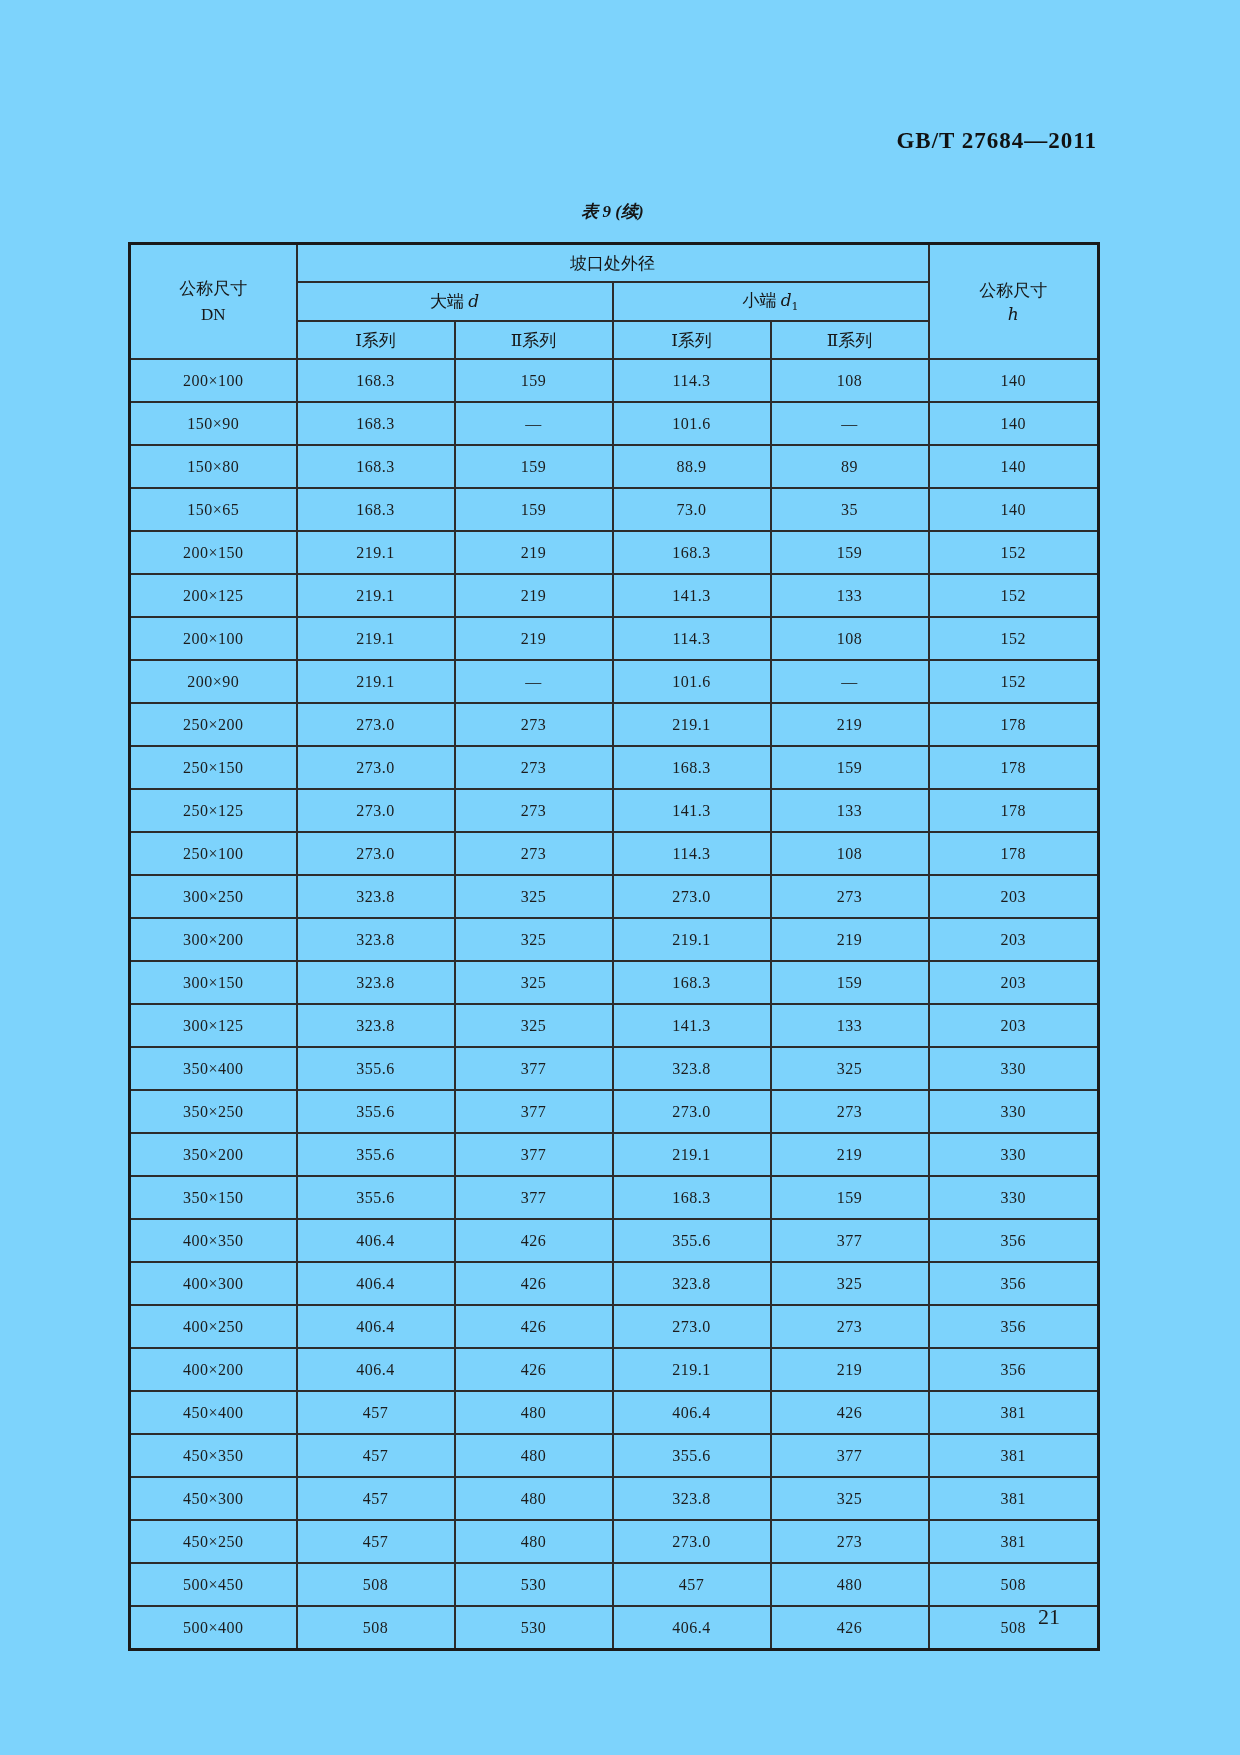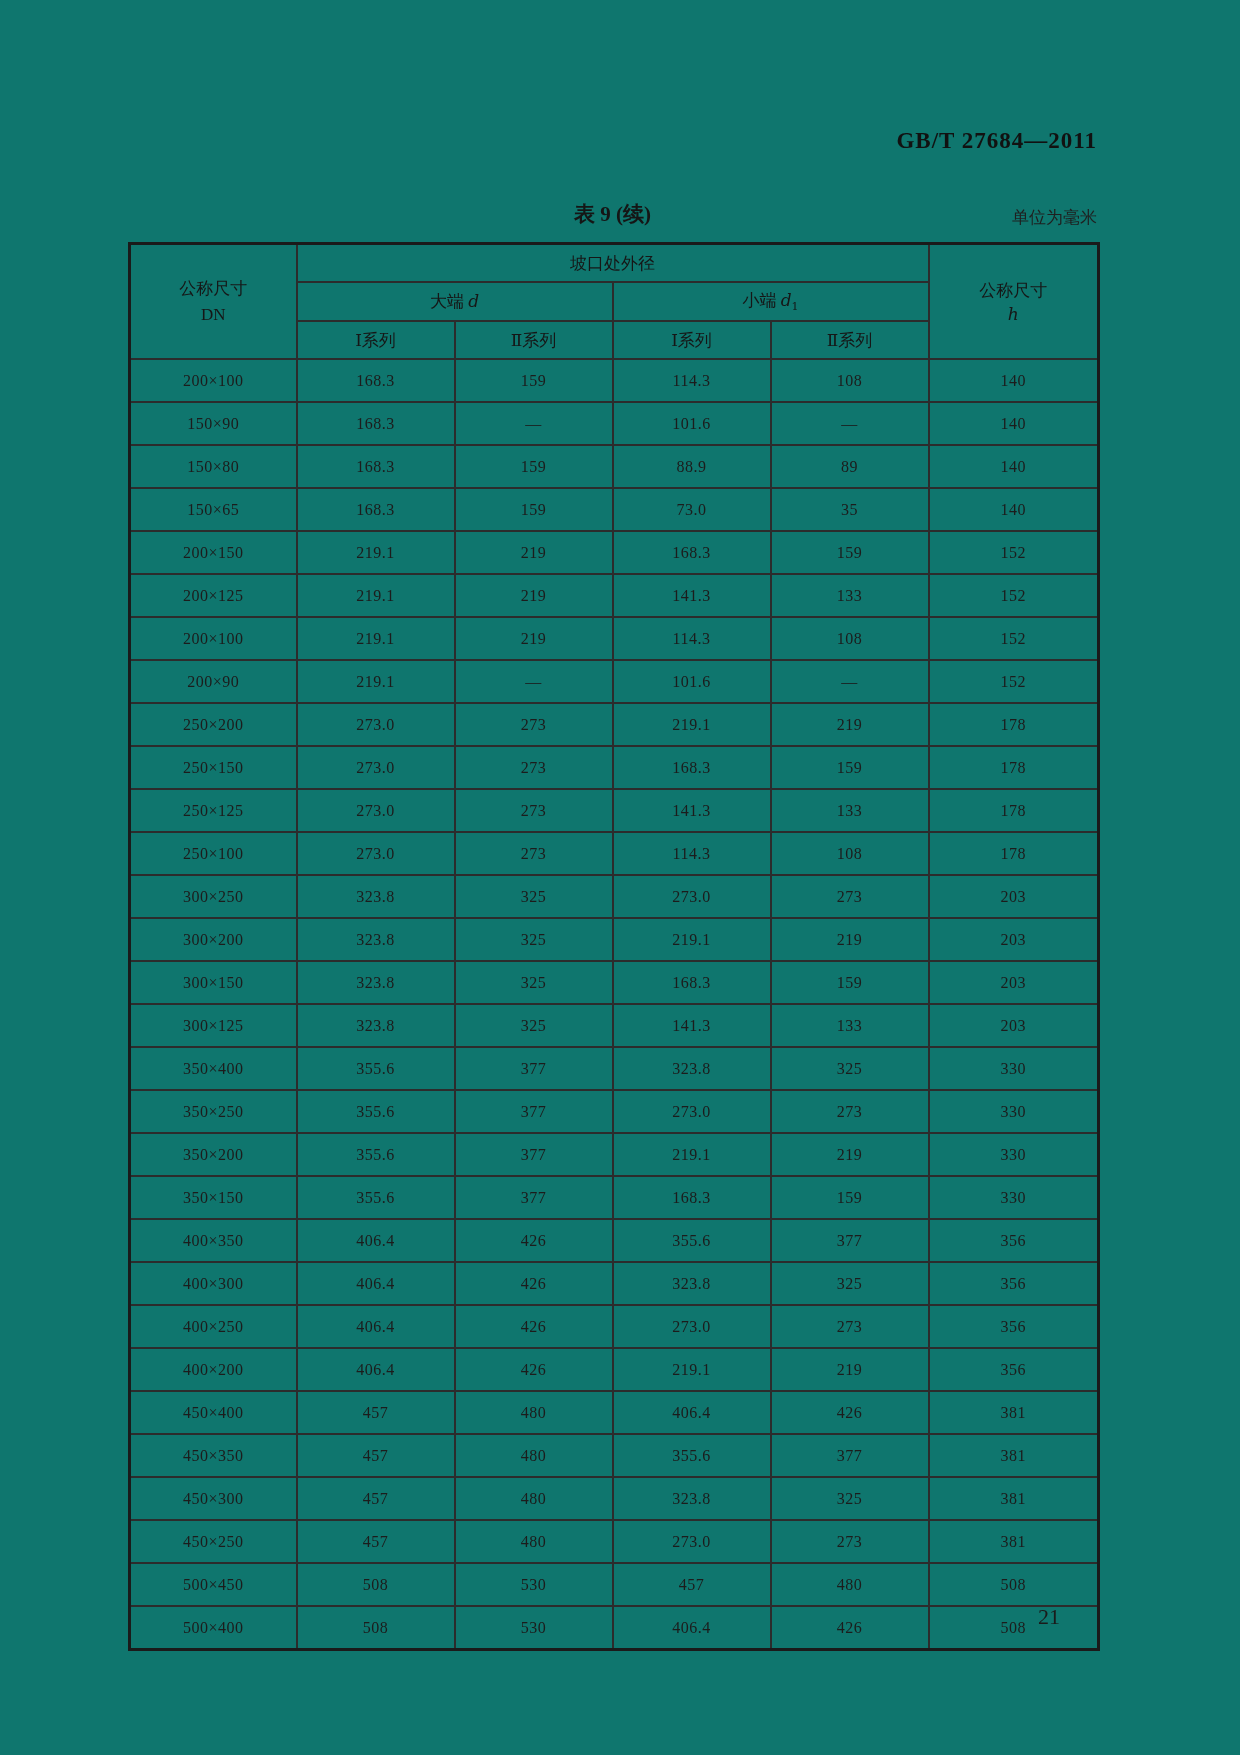--- a/index.html
+++ b/index.html
@@ -4,21 +4,21 @@
 <style>
   html, body {
     margin: 0;
     padding: 0;
     background: #ffffff;
   }
   .page {
     position: relative;
     width: 1240px;
     height: 1755px;
-    background: #0f766e;
+    background: #7dd3fc;
     font-family: "Liberation Serif", "DejaVu Serif", serif;
     color: #1b1b1b;
     overflow: hidden;
   }
   .doc-code {
     position: absolute;
     top: 128px;
     left: 128px;
     width: 969px;
     text-align: right;
@@ -26,23 +26,24 @@
     font-weight: bold;
     letter-spacing: 1px;
     color: #111;
   }
   .table-title {
     position: absolute;
     top: 200px;
     left: 128px;
     width: 969px;
     text-align: center;
-    font-size: 21px;
+    font-size: 17px;
     font-weight: bold;
     color: #151515;
+    font-style: italic;
   }
   .unit-note {
     position: absolute;
     top: 206px;
     left: 128px;
     width: 969px;
     text-align: right;
     font-size: 17px;
     color: #1f1f1f;
   }
@@ -97,21 +98,20 @@
 </style>
 </head>
 <body>
 
 <div class="page">
 
   <div class="doc-code">GB/T 27684—2011</div>
 
   <div class="table-title">表 9 (续)</div>
 
-  <div class="unit-note">单位为毫米</div>
 
   <table class="spec">
     <colgroup>
       <col style="width:167px">
       <col style="width:158px">
       <col style="width:158px">
       <col style="width:158px">
       <col style="width:158px">
       <col style="width:170px">
     </colgroup>

